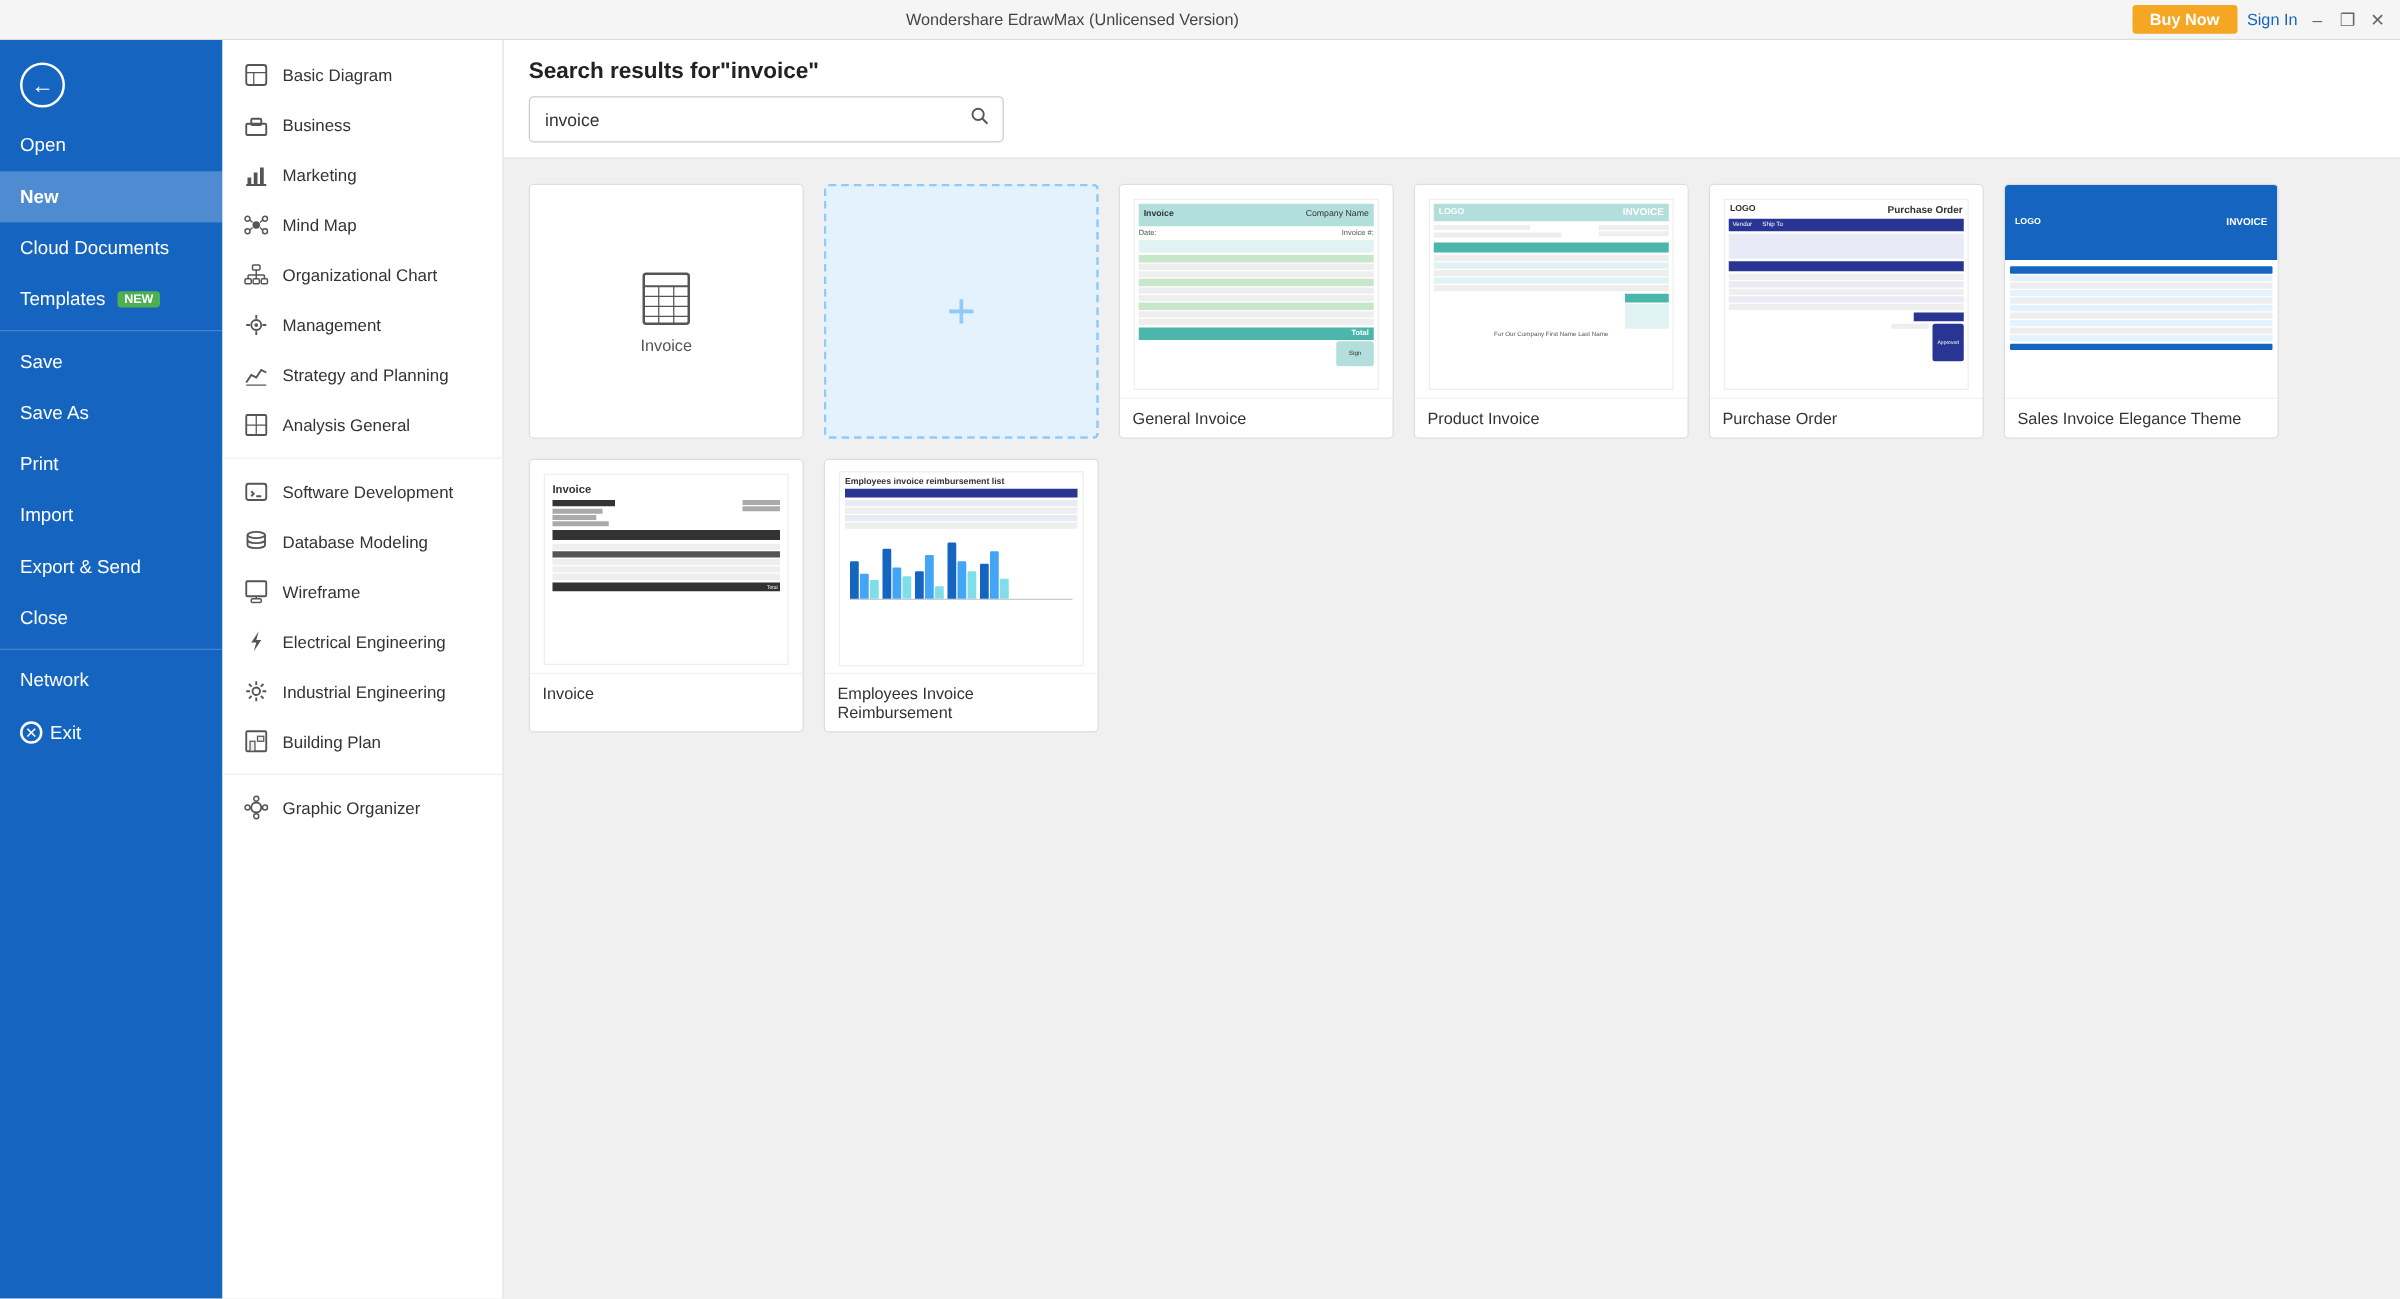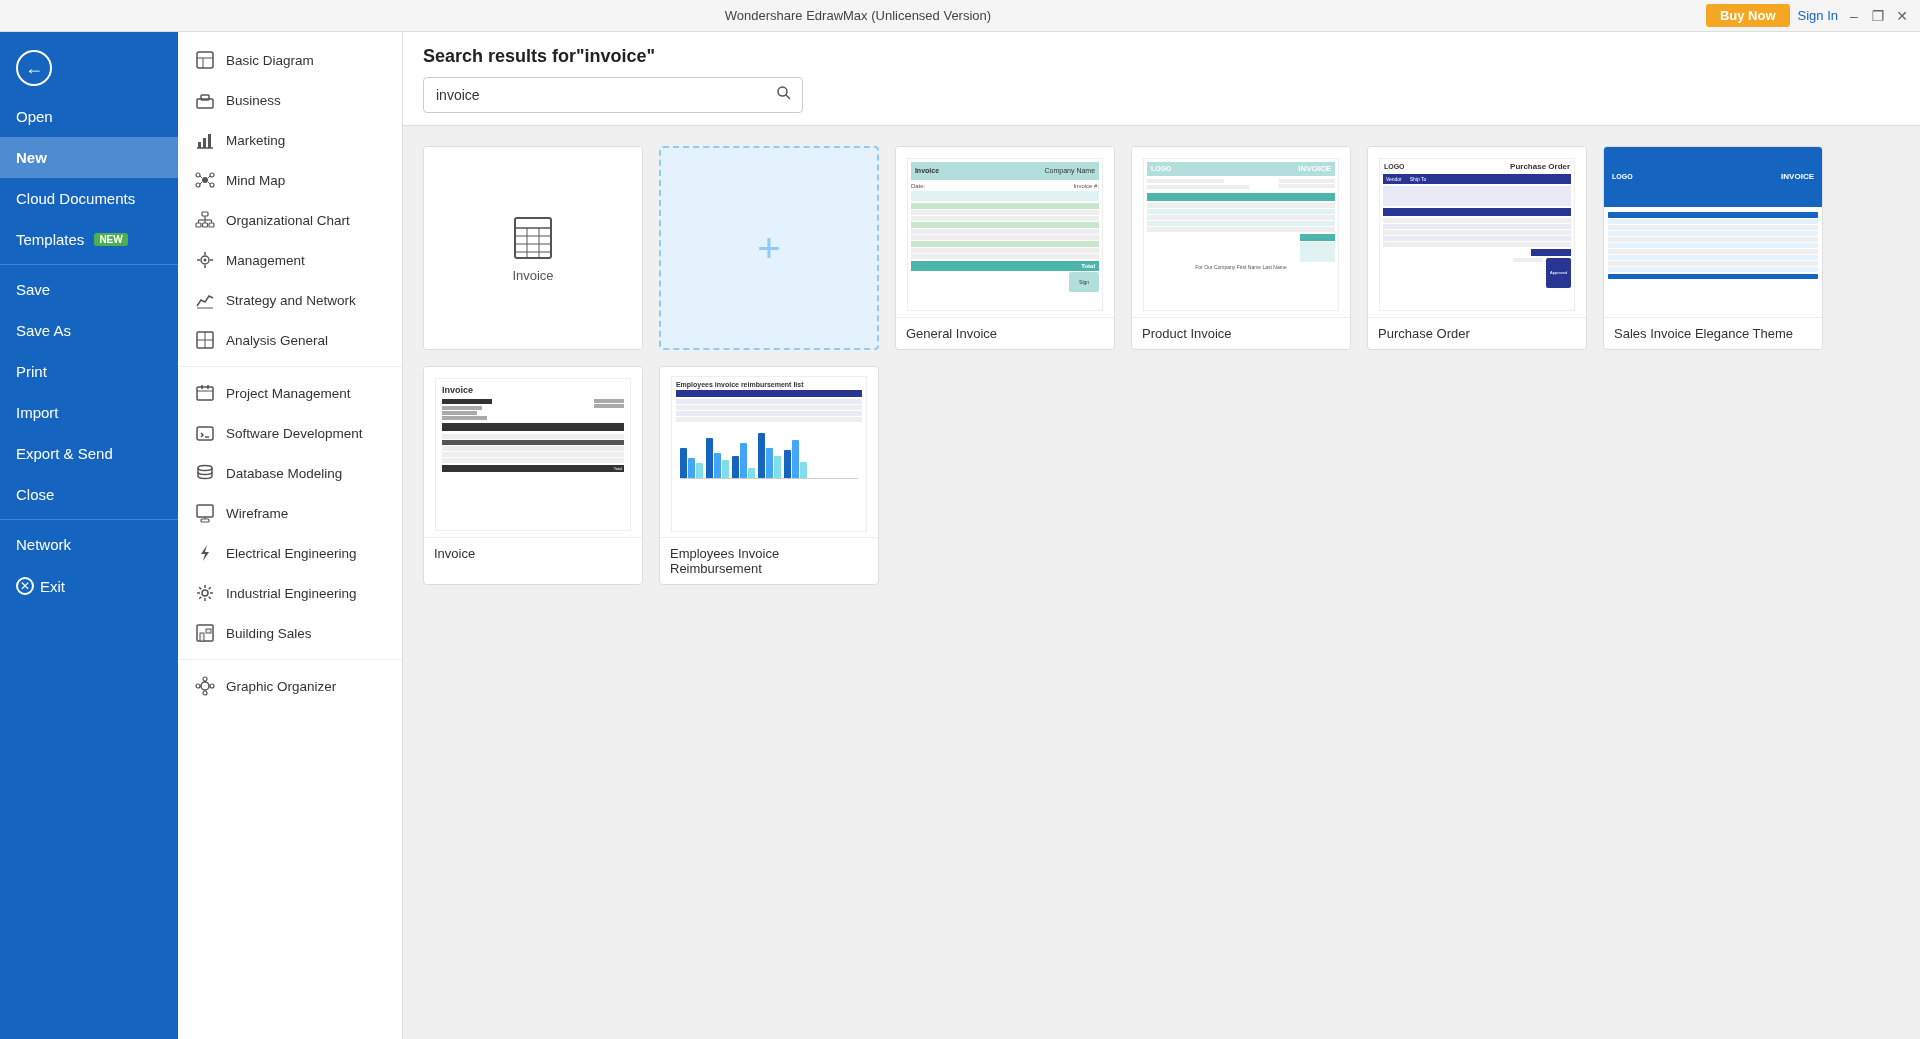--- a/index.html
+++ b/index.html
@@ -334,47 +334,36 @@
       </span>
       <span>Management</span>
     </div>
     <div class="category-item">
       <span class="category-icon">
         <svg width="20" height="20" viewBox="0 0 20 20">
             <polyline points="2,16 6,10 10,12 14,6 18,8" fill="none" stroke="#555" stroke-width="1.5"></polyline>
             <line x1="2" y1="18" x2="18" y2="18" stroke="#555" stroke-width="1"></line>
           </svg>
       </span>
-      <span>Strategy and Network</span>
+      <span>Strategy and Planning</span>
     </div>
     <div class="category-item">
       <span class="category-icon">
         <svg width="20" height="20" viewBox="0 0 20 20">
             <rect x="2" y="2" width="16" height="16" rx="1" fill="none" stroke="#555" stroke-width="1.5"></rect>
             <line x1="10" y1="2" x2="10" y2="18" stroke="#555" stroke-width="1"></line>
             <line x1="2" y1="10" x2="18" y2="10" stroke="#555" stroke-width="1"></line>
           </svg>
       </span>
       <span>Analysis General</span>
     </div>
     <div class="category-divider"></div>
     <div class="category-item">
       <span class="category-icon">
         <svg width="20" height="20" viewBox="0 0 20 20">
-            <rect x="2" y="4" width="16" height="13" rx="1" fill="none" stroke="#555" stroke-width="1.5"></rect>
-            <line x1="2" y1="8" x2="18" y2="8" stroke="#555" stroke-width="1"></line>
-            <rect x="6" y="2" width="2" height="4" rx="1" fill="#555"></rect>
-            <rect x="12" y="2" width="2" height="4" rx="1" fill="#555"></rect>
-          </svg>
-      </span>
-      <span>Project Management</span>
-    </div>
-    <div class="category-item">
-      <span class="category-icon">
-        <svg width="20" height="20" viewBox="0 0 20 20">
             <rect x="2" y="4" width="16" height="13" rx="2" fill="none" stroke="#555" stroke-width="1.5"></rect>
             <polyline points="6,10 8,12 6,14" fill="none" stroke="#555" stroke-width="1.5"></polyline>
             <line x1="10" y1="14" x2="14" y2="14" stroke="#555" stroke-width="1.5"></line>
           </svg>
       </span>
       <span>Software Development</span>
     </div>
     <div class="category-item">
       <span class="category-icon">
         <svg width="20" height="20" viewBox="0 0 20 20">
@@ -413,21 +402,21 @@
       <span>Industrial Engineering</span>
     </div>
     <div class="category-item">
       <span class="category-icon">
         <svg width="20" height="20" viewBox="0 0 20 20">
             <rect x="2" y="2" width="16" height="16" rx="1" fill="none" stroke="#555" stroke-width="1.5"></rect>
             <rect x="5" y="10" width="4" height="8" fill="#eee" stroke="#555" stroke-width="1"></rect>
             <rect x="11" y="6" width="5" height="4" fill="#eee" stroke="#555" stroke-width="1"></rect>
           </svg>
       </span>
-      <span>Building Sales</span>
+      <span>Building Plan</span>
     </div>
     <div class="category-divider"></div>
     <div class="category-item">
       <span class="category-icon">
         <svg width="20" height="20" viewBox="0 0 20 20">
             <circle cx="10" cy="10" r="4" fill="none" stroke="#555" stroke-width="1.5"></circle>
             <circle cx="10" cy="3" r="2" fill="none" stroke="#555" stroke-width="1.2"></circle>
             <circle cx="10" cy="17" r="2" fill="none" stroke="#555" stroke-width="1.2"></circle>
             <circle cx="3" cy="10" r="2" fill="none" stroke="#555" stroke-width="1.2"></circle>
             <circle cx="17" cy="10" r="2" fill="none" stroke="#555" stroke-width="1.2"></circle>

